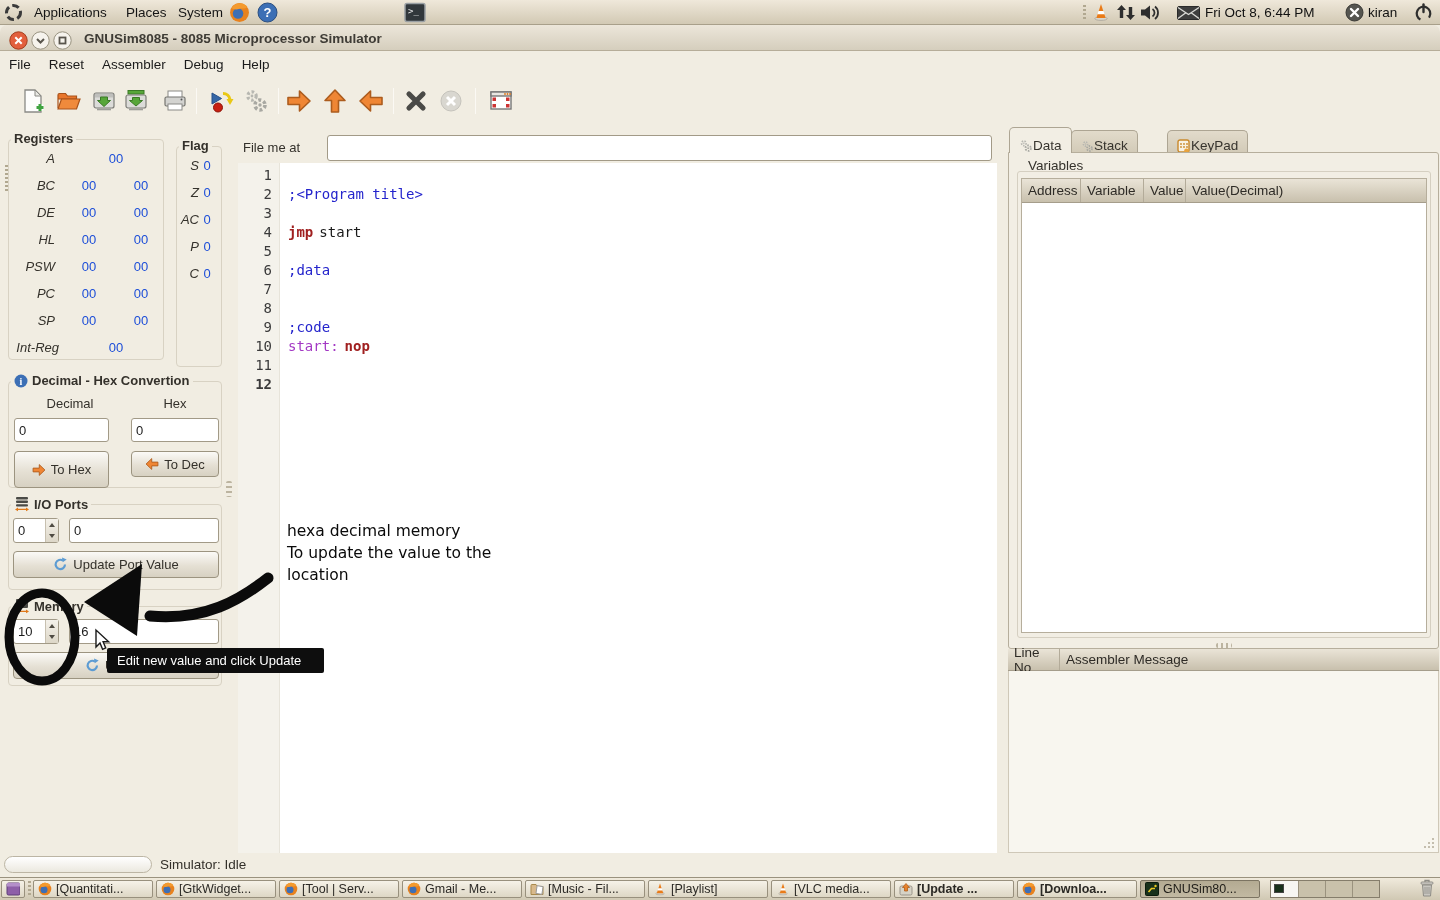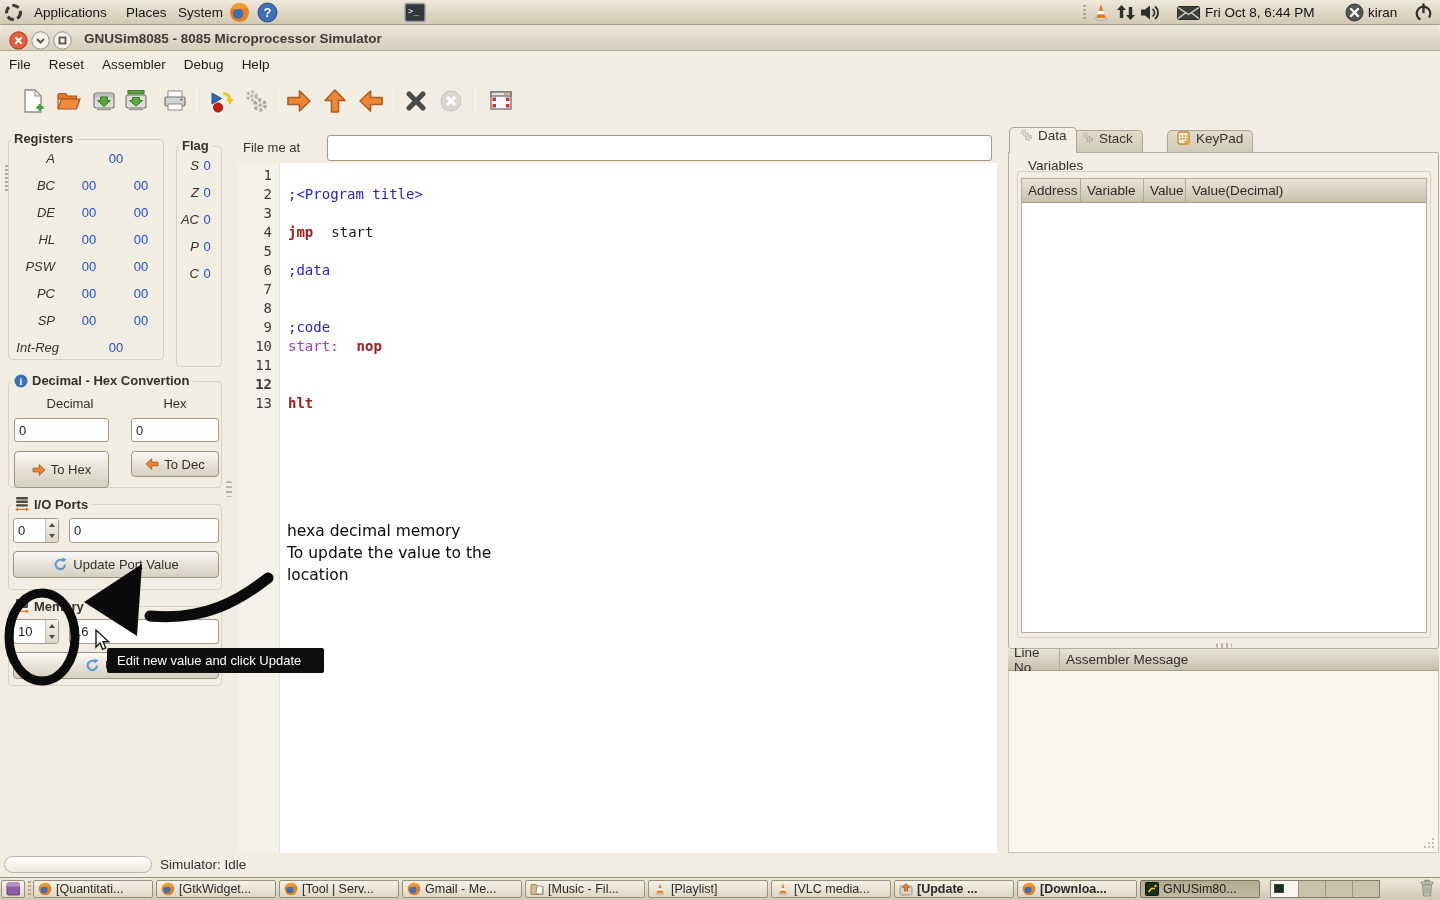--- a/index.html
+++ b/index.html
@@ -55,29 +55,29 @@
   .rv{position:absolute;width:32px;text-align:center;color:#1d4ed8}
 
   
   #editor-white{left:238px;top:163px;width:759px;height:690px;background:#FFFFFF}
   #gutter{left:0;top:0;width:42px;height:690px;background:#F4F2EB;border-right:1px solid #E7E4DA;position:absolute}
   .ed-line{position:relative;height:19px;line-height:19px;
     font-family:"DejaVu Sans Mono",monospace;font-size:14px;white-space:pre}
   .ln{position:absolute;left:0;width:34px;text-align:right;color:#3B3B3B}
   .ln.cur{font-weight:bold}
   .code{position:absolute;left:50px}
-  .code span:not(:empty)~span:not(:empty){margin-left:18px}
+  .code span:not(:empty)~span:not(:empty){margin-left:6px}
   .cm{color:#2424CC}.kw{color:#A02020;font-weight:bold}.lb{color:#A338C4}.op{color:#1A1A1A}
 
   #anno{left:287px;top:520px;width:270px;font-family:"DejaVu Sans",sans-serif;
     font-size:15.5px;line-height:22px;color:#0A0A0A;z-index:30}
 
   
   .tab{position:absolute;border:1px solid #ADA593;border-bottom:none;border-radius:5px 5px 0 0;
-    background:linear-gradient(#E2DBCB,#D2CAB7);display:flex;align-items:flex-start;gap:5px;
+    background:linear-gradient(#E2DBCB,#D2CAB7);display:flex;align-items:flex-end;
     padding:0 9px;font-size:13.5px;color:#37342E}
   .tab.active{background:#F2EEE4;z-index:3}
   #notebook{left:1008px;top:152px;width:431px;height:497px;background:#F2EEE4;
     border:1px solid #B6AE9C;border-radius:0 3px 3px 3px}
   .thead{background:linear-gradient(#EAE4D7,#C8C0AD);border-bottom:1px solid #A59D8B;
     display:flex;align-items:center;font-size:13.5px;color:#2E2B26}
   .thcell{height:100%;display:flex;align-items:center;padding-left:6px;border-right:1px solid #B3AB99}
   #msg-body{left:1008px;top:671px;width:431px;height:182px;background:#F8F6EF;
     border:1px solid #CFC8B8;border-top:none}
 
@@ -491,21 +491,20 @@
     <div class="ed-line"><span class="ln">3</span><span class="code"><span class="cm"></span><span class="lb"></span><span class="kw"></span><span class="op"></span></span></div>
     <div class="ed-line"><span class="ln">4</span><span class="code"><span class="cm"></span><span class="lb"></span><span class="kw">jmp</span><span class="op">start</span></span></div>
     <div class="ed-line"><span class="ln">5</span><span class="code"><span class="cm"></span><span class="lb"></span><span class="kw"></span><span class="op"></span></span></div>
     <div class="ed-line"><span class="ln">6</span><span class="code"><span class="cm">;data</span><span class="lb"></span><span class="kw"></span><span class="op"></span></span></div>
     <div class="ed-line"><span class="ln">7</span><span class="code"><span class="cm"></span><span class="lb"></span><span class="kw"></span><span class="op"></span></span></div>
     <div class="ed-line"><span class="ln">8</span><span class="code"><span class="cm"></span><span class="lb"></span><span class="kw"></span><span class="op"></span></span></div>
     <div class="ed-line"><span class="ln">9</span><span class="code"><span class="cm">;code</span><span class="lb"></span><span class="kw"></span><span class="op"></span></span></div>
     <div class="ed-line"><span class="ln">10</span><span class="code"><span class="cm"></span><span class="lb">start:</span><span class="kw">nop</span><span class="op"></span></span></div>
     <div class="ed-line"><span class="ln">11</span><span class="code"><span class="cm"></span><span class="lb"></span><span class="kw"></span><span class="op"></span></span></div>
     <div class="ed-line"><span class="ln cur">12</span><span class="code"><span class="cm"></span><span class="lb"></span><span class="kw"></span><span class="op"></span></span></div>
-    <div class="ed-line"><span class="ln">13</span><span class="code"><span class="cm"></span><span class="lb"></span><span class="kw">hlt</span><span class="op"></span></span></div>
   </div>
 </div>
 
 <div id="anno" class="abs">
   <div>hexa decimal memory</div>
   <div>To update the value to the</div>
   <div>location</div>
 </div>
 
 <div class="tab active" style="left:1009px;top:127px;height:26px">

